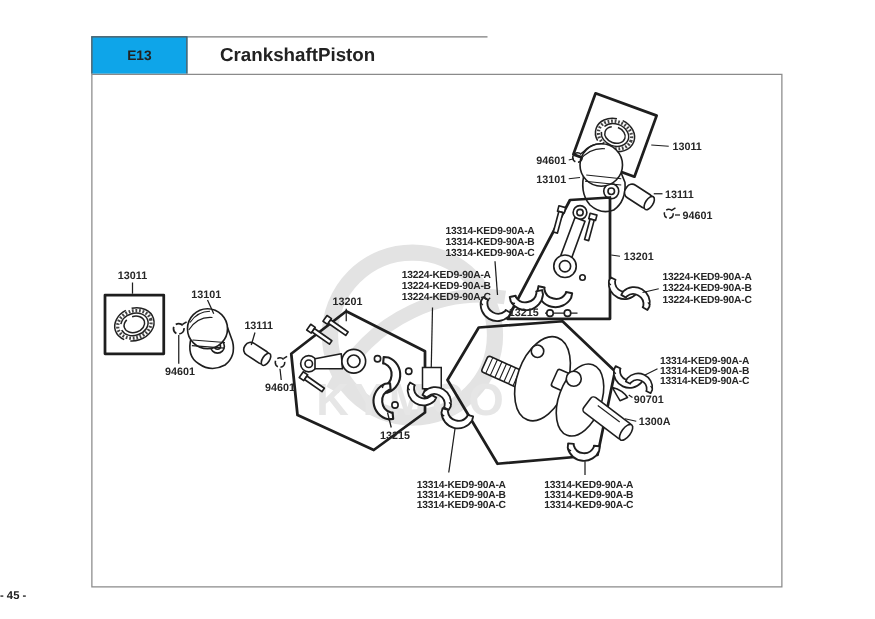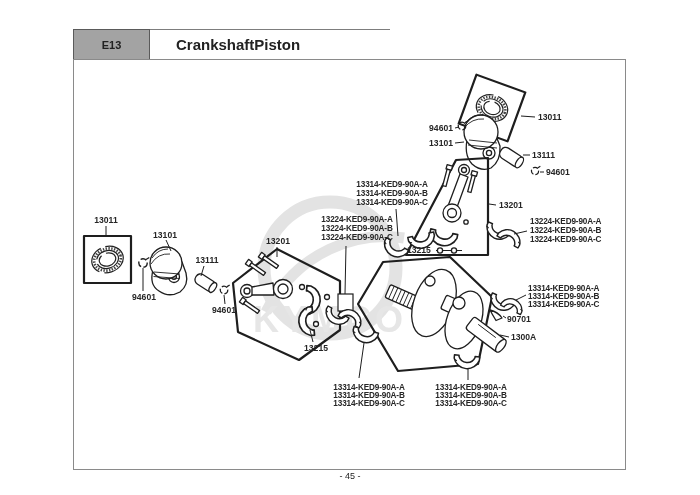--- a/index.html
+++ b/index.html
@@ -2,27 +2,27 @@
 <html><head>
 <meta charset="utf-8">
 <style>
   html,body{margin:0;padding:0;background:#fff;}
   #page{position:relative;width:700px;height:495px;background:#fff;overflow:hidden;
         font-family:"Liberation Sans",sans-serif;}
   
   #top-rule{position:absolute;left:73px;top:29px;width:317px;height:0;border-top:1px solid #7d7d7d;}
   #code-box{position:absolute;left:73px;top:29px;width:75px;height:30px;border:1px solid #5a5a5a;
             display:flex;align-items:center;justify-content:center;
-            font-size:11px;font-weight:bold;color:#222;background:#a3a3a3;}
+            font-size:11px;font-weight:bold;color:#222;background:#0ea5e9;}
   #title-text{position:absolute;left:176px;top:36px;font-size:15px;font-weight:bold;color:#222;}
   
   #main-frame{position:absolute;left:73px;top:59px;width:551px;height:409px;border:1px solid #8a8a8a;background:#fff;}
   
-  #page-num{position:absolute;left:0;top:471px;width:700px;text-align:center;
-            font-size:9px;font-weight:normal;color:#222;}
+  #page-num{position:absolute;left:0;top:471px;width:700px;text-align:left;
+            font-size:9px;font-weight:bold;color:#222;}
   
   svg{position:absolute;left:0;top:0;}
   svg text{font-family:"Liberation Sans",sans-serif;font-weight:bold;fill:#262626;}
   .lbl{font-size:8.6px;}
   .stk{font-size:8.2px;letter-spacing:-0.15px;}
   .art{fill:#fff;stroke:#1e1e1e;stroke-width:1.3;stroke-linejoin:round;}
   .box{fill:none;stroke:#1e1e1e;stroke-width:2.2;stroke-linejoin:round;}
   .ldr{stroke:#1e1e1e;stroke-width:1;fill:none;}
   .thin{stroke:#1e1e1e;stroke-width:0.9;fill:none;}
   .ring{fill:none;stroke:#222;stroke-width:1.2;stroke-dasharray:30 5;}

